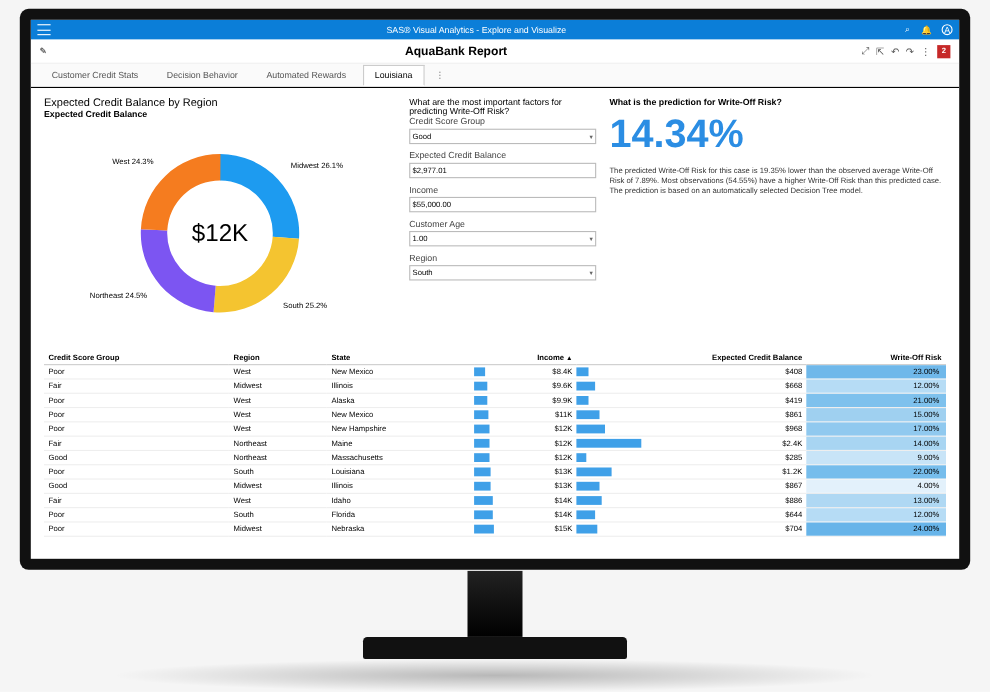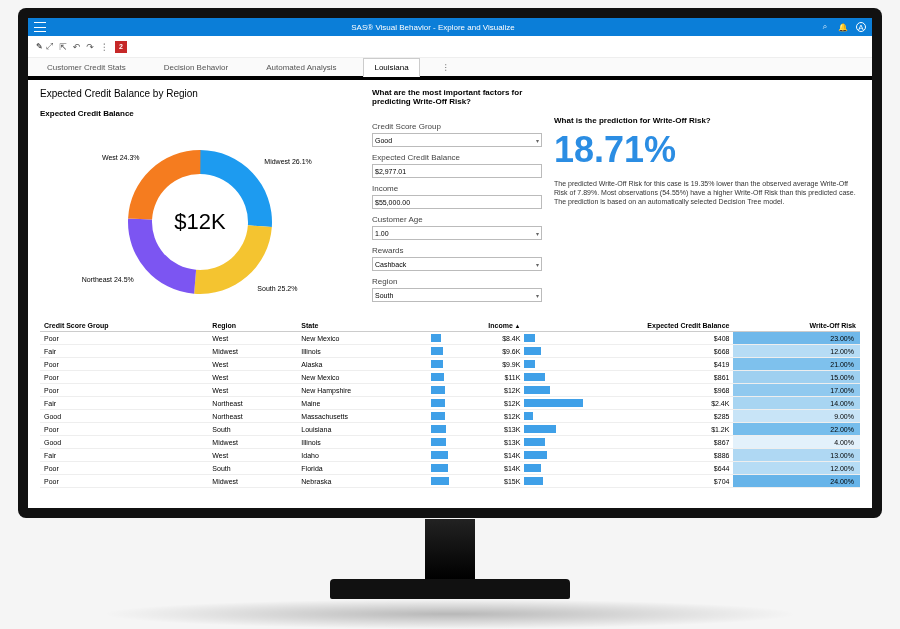--- a/index.html
+++ b/index.html
@@ -13,40 +13,40 @@
 .titlebar .title { flex: 1; text-align: center; font-size: 8px; }
 .titlebar .right-icons { display: flex; gap: 8px; align-items: center; }
 .titlebar .right-icons .ic { width: 10px; height: 10px; display: flex; align-items: center; justify-content: center; font-size: 8px; cursor: pointer; }
 .avatar { width: 12px; height: 12px; border: 1px solid #fff; border-radius: 50%; display: flex; align-items: center; justify-content: center; font-size: 7px; }
 .header2 { height: 22px; display: flex; align-items: center; padding: 0 8px; border-bottom: 1px solid #eee; background: #fff; }
 .header2 .edit-ic { width: 10px; cursor: pointer; }
 .header2 .rtitle { flex: 1; text-align: center; font-weight: bold; font-size: 11px; }
 .header2 .tools { display: flex; gap: 6px; align-items: center; }
 .header2 .tools .tic { cursor: pointer; font-size: 9px; color: #555; }
 .badge { background: #c62828; color: #fff; width: 12px; height: 12px; display: flex; align-items: center; justify-content: center; font-size: 7px; font-weight: bold; }
-.tabs { height: 22px; display: flex; align-items: center; padding: 0 8px; border-bottom: 4px solid #000000; gap: 16px; background: #fafafa; }
+.tabs { height: 22px; display: flex; align-items: center; padding: 0 8px; border-bottom: 1px solid #000000; gap: 4px; background: #fafafa; }
 .tabs .tab { padding: 4px 10px; font-size: 8px; color: #555; cursor: pointer; border: 1px solid transparent; }
 .tabs .tab.active { background: #fff; border: 1px solid #ccc; border-bottom: 1px solid #fff; color: #000; }
 .tabs .more { padding: 4px 6px; cursor: pointer; color: #555; }
 .content { flex: 1; display: flex; flex-direction: column; overflow: hidden; }
 .upper { display: flex; height: 240px; padding: 8px 12px; gap: 12px; }
 .chart-panel { width: 320px; }
-.chart-panel .ct { font-size: 10px; margin-bottom: 10px; }
+.chart-panel .ct { font-size: 10px; margin-bottom: 0; }
 .chart-panel .cst { font-size: 8px; font-weight: bold; margin-bottom: 4px; }
 .donut-wrap { position: relative; width: 200px; height: 200px; margin: 0 auto; }
 .donut-center { position: absolute; top: 50%; left: 50%; transform: translate(-50%,-50%); font-size: 22px; font-weight: 300; }
 .dlabel { position: absolute; font-size: 7px; white-space: nowrap; }
 .factors { width: 170px; }
-.factors .q { font-size: 8px; font-weight: bold; margin-bottom: 16px; }
+.factors .q { font-size: 8px; font-weight: normal; margin-bottom: 0; }
 .factors .field { margin-bottom: 6px; }
 .factors .flabel { font-size: 8px; color: #444; margin-bottom: 2px; }
 .factors .finput { width: 100%; height: 14px; border: 1px solid #bbb; font-size: 7px; padding: 0 2px; background: #fff; display: flex; align-items: center; justify-content: space-between; }
 .factors .finput .caret { font-size: 6px; color: #666; }
 .prediction { flex: 1; }
-.prediction .q { font-size: 8px; font-weight: bold; margin-bottom: 4px; margin-top: 28px; }
+.prediction .q { font-size: 8px; font-weight: bold; margin-bottom: 4px; }
 .prediction .big { font-size: 36px; font-weight: bold; color: #2b8de3; margin-bottom: 8px; }
 .prediction .desc { font-size: 7px; color: #333; line-height: 1.3; }
 .table-panel { flex: 1; overflow: auto; padding: 0 12px 8px; }
 table { width: 100%; border-collapse: collapse; font-size: 7px; }
 th { text-align: left; font-weight: bold; border-bottom: 1px solid #ccc; padding: 2px 4px; }
 th.r { text-align: right; }
 td { border-bottom: 1px solid #eee; padding: 1px 4px; height: 13px; }
 td.r { text-align: right; }
 .bar-cell { position: relative; }
 .bar-cell .bar { position: absolute; left: 0; top: 2px; bottom: 2px; background: #3fa0e8; }
@@ -65,42 +65,43 @@
 
 <div class="monitor">
   <div class="bezel">
     <div class="screen">
       <div class="titlebar">
         <div class="menu-icon">
             <span></span>
             <span></span>
             <span></span>
           </div>
-        <div class="title">SAS® Visual Behavior - Explore and Visualize</div>
+        <div class="title">SAS® Visual Analytics - Explore and Visualize</div>
         <div class="right-icons">
           <div class="ic">⌕</div>
           <div class="ic">🔔</div>
           <div class="ic avatar">A</div>
         </div>
       </div>
       <div class="header2">
         <div class="edit-ic">✎</div>
+        <div class="rtitle">AquaBank Report</div>
         <div class="tools">
           <div class="tic">⤢</div>
           <div class="tic">⇱</div>
           <div class="tic">↶</div>
           <div class="tic">↷</div>
           <div class="tic">⋮</div>
           <div class="badge">2</div>
         </div>
       </div>
       <div class="tabs">
         <div class="tab">Customer Credit Stats</div>
         <div class="tab">Decision Behavior</div>
-        <div class="tab">Automated Analysis</div>
+        <div class="tab">Automated Rewards</div>
         <div class="tab active">Louisiana</div>
         <div class="more">⋮</div>
       </div>
       <div class="content">
         <div class="upper">
           <div class="chart-panel">
             <div class="ct">Expected Credit Balance by Region</div>
             <div class="cst">Expected Credit Balance</div>
             <div class="donut-wrap">
               <svg id="donut-svg" width="200" height="200" viewBox="0 0 200 200">
@@ -141,38 +142,31 @@
                   </div>
                 </div>
                 <div class="field">
                   <div class="flabel">Customer Age</div>
                   <div class="finput">
                     <span>1.00</span>
                     <span class="caret">▾</span>
                   </div>
                 </div>
                 <div class="field">
-                  <div class="flabel">Rewards</div>
-                  <div class="finput">
-                    <span>Cashback</span>
-                    <span class="caret">▾</span>
-                  </div>
-                </div>
-                <div class="field">
                   <div class="flabel">Region</div>
                   <div class="finput">
                     <span>South</span>
                     <span class="caret">▾</span>
                   </div>
                 </div>
               </div>
           </div>
           <div class="prediction">
             <div class="q">What is the prediction for Write-Off Risk?</div>
-            <div class="big">18.71%</div>
+            <div class="big">14.34%</div>
             <div class="desc">The predicted Write-Off Risk for this case is 19.35% lower than the observed average Write-Off Risk of 7.89%. Most observations (54.55%) have a higher Write-Off Risk than this predicted case. The prediction is based on an automatically selected Decision Tree model.</div>
           </div>
         </div>
         <div class="table-panel">
           <table>
             <thead>
                 <tr id="thead-row">
                   <th>Credit Score Group</th>
                   <th>Region</th>
                   <th>State</th>

